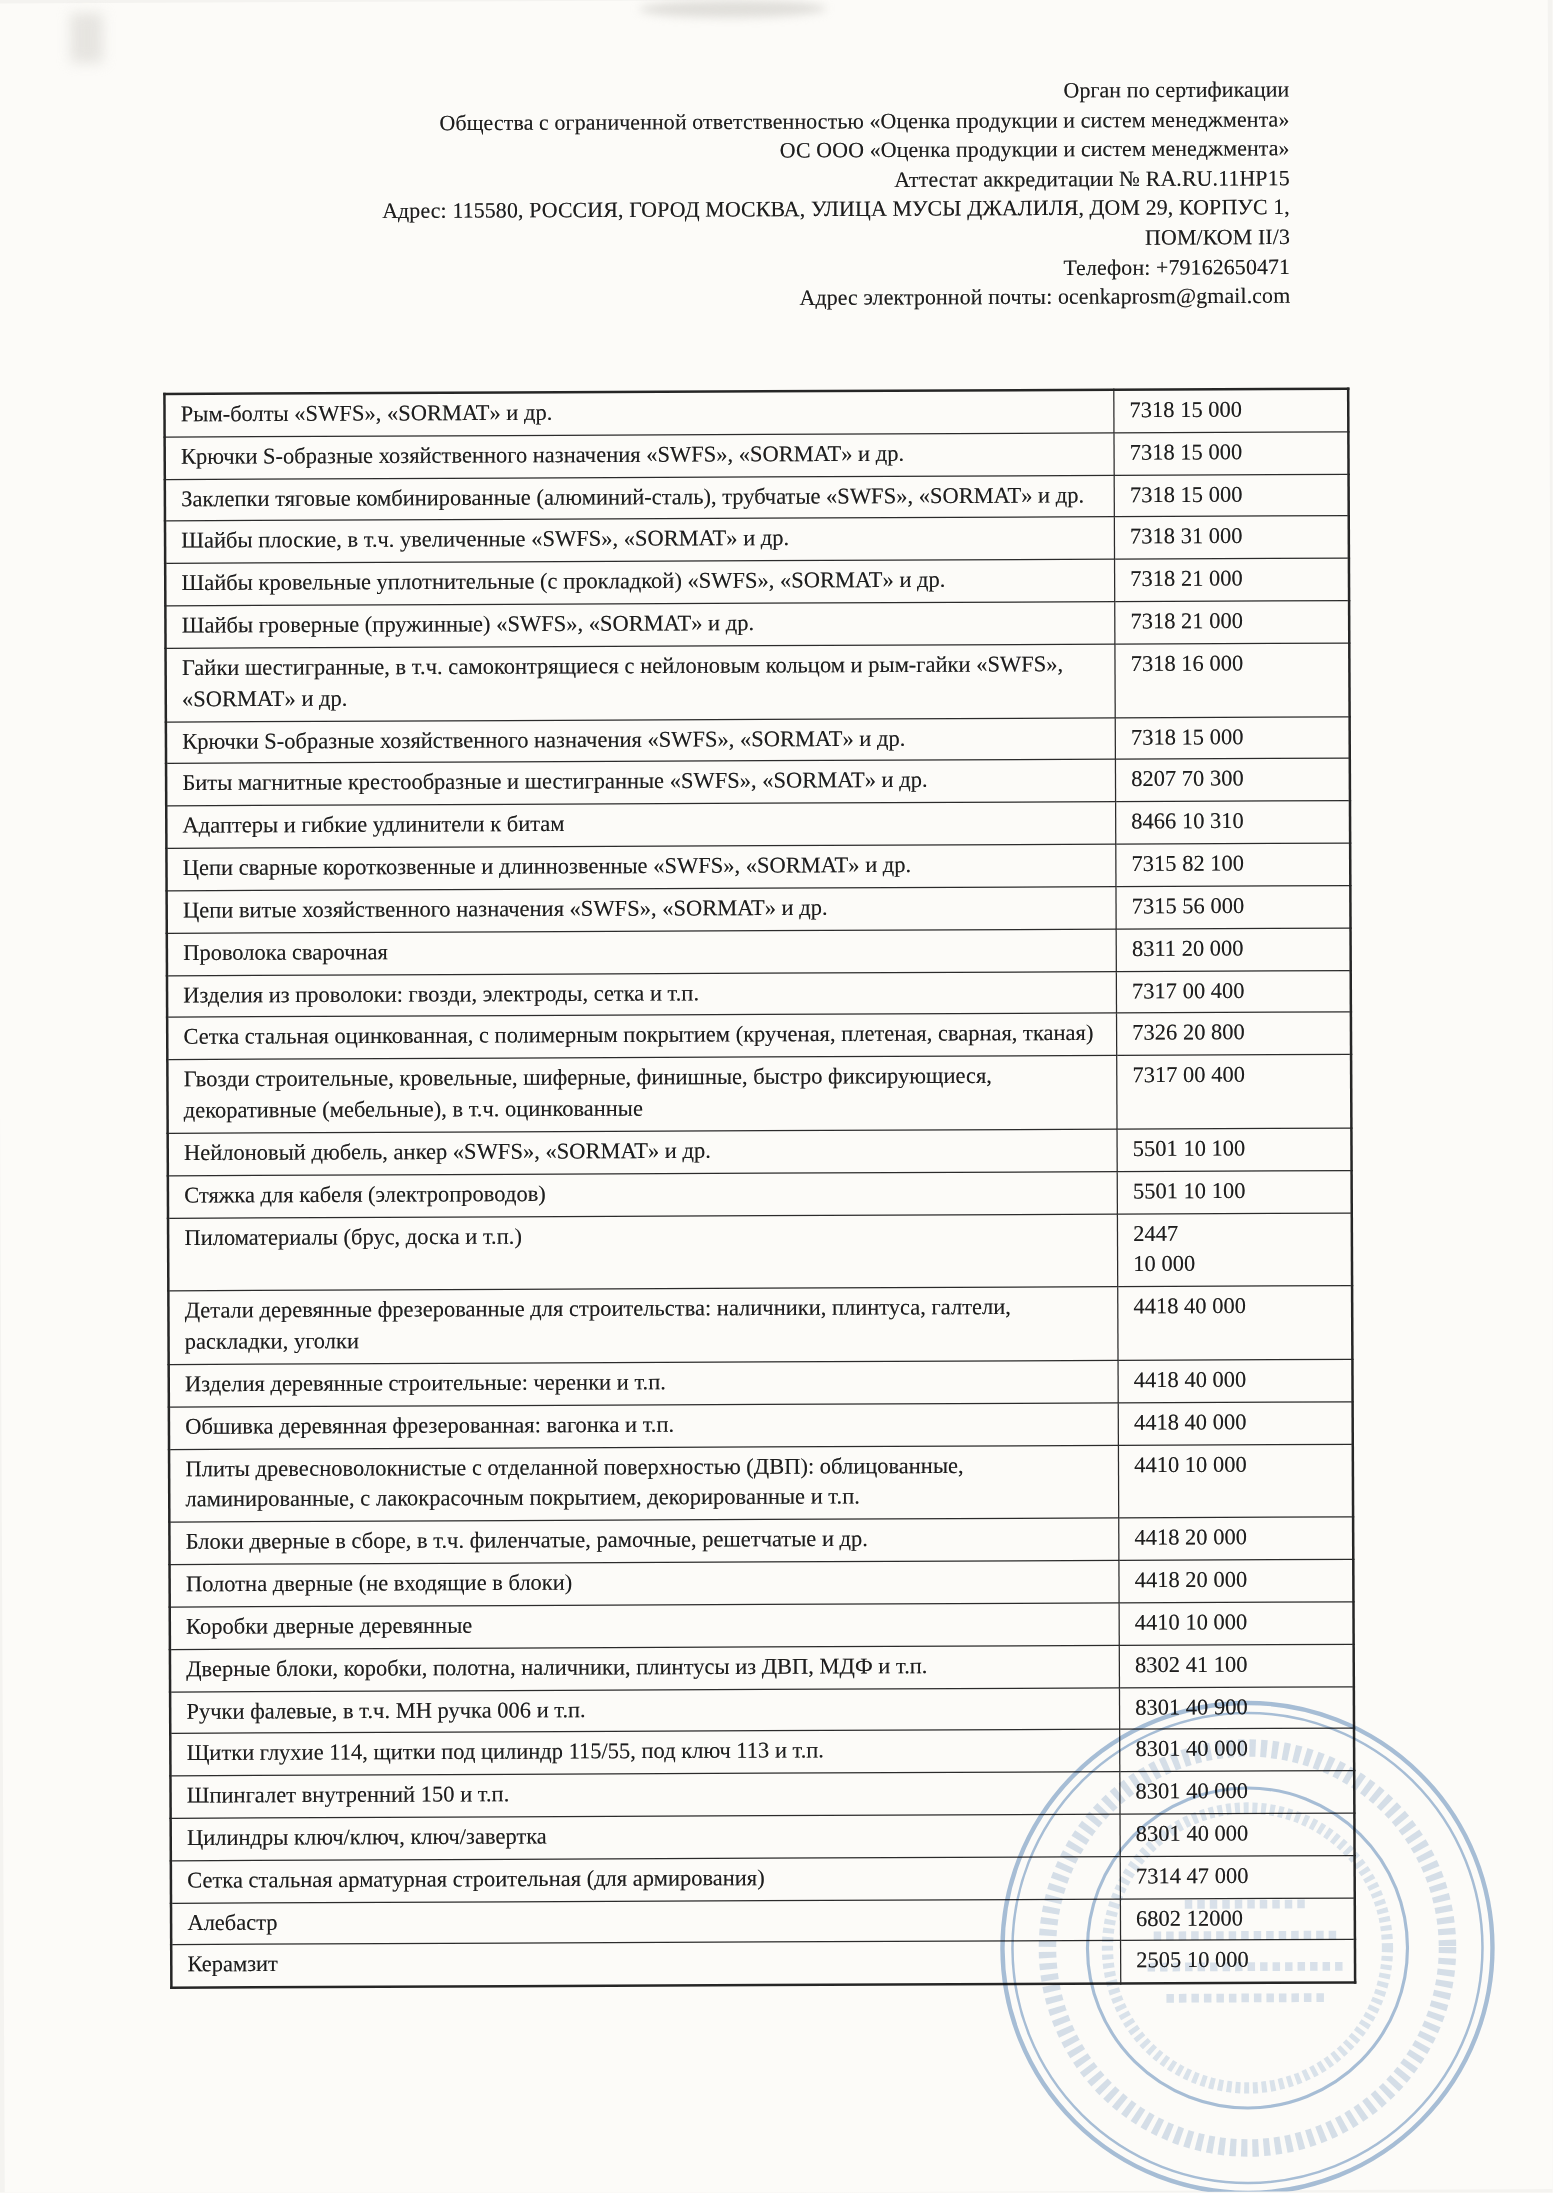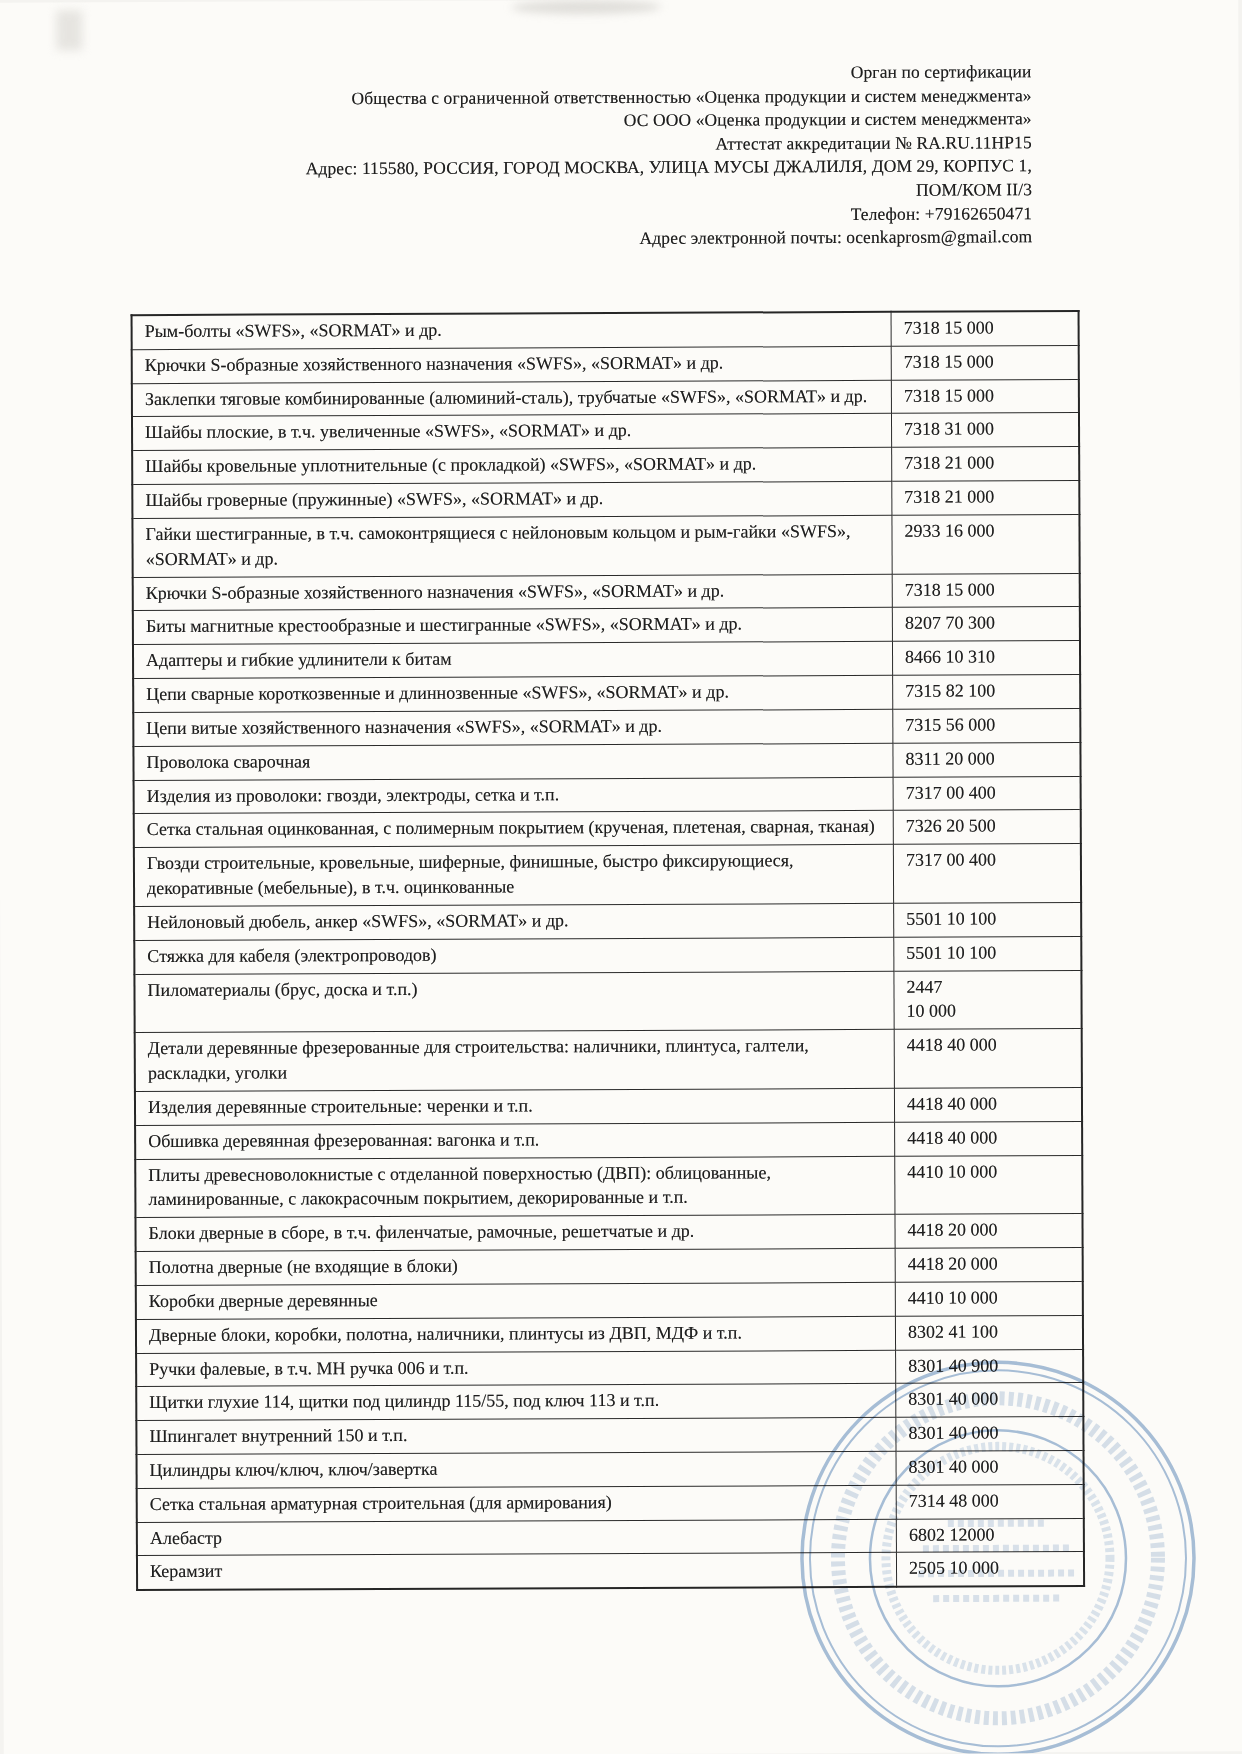--- a/index.html
+++ b/index.html
@@ -118,21 +118,21 @@
         <tr>
           <td class="desc">Шайбы кровельные уплотнительные (с прокладкой) «SWFS», «SORMAT» и др.</td>
           <td class="code">7318 21 000</td>
         </tr>
         <tr>
           <td class="desc">Шайбы гроверные (пружинные) «SWFS», «SORMAT» и др.</td>
           <td class="code">7318 21 000</td>
         </tr>
         <tr>
           <td class="desc">Гайки шестигранные, в т.ч. самоконтрящиеся с нейлоновым кольцом и рым-гайки «SWFS», «SORMAT» и др.</td>
-          <td class="code">2933 16 000</td>
+          <td class="code">7318 16 000</td>
         </tr>
         <tr>
           <td class="desc">Крючки S-образные хозяйственного назначения «SWFS», «SORMAT» и др.</td>
           <td class="code">7318 15 000</td>
         </tr>
         <tr>
           <td class="desc">Биты магнитные крестообразные и шестигранные «SWFS», «SORMAT» и др.</td>
           <td class="code">8207 70 300</td>
         </tr>
         <tr>
@@ -150,21 +150,21 @@
         <tr>
           <td class="desc">Проволока сварочная</td>
           <td class="code">8311 20 000</td>
         </tr>
         <tr>
           <td class="desc">Изделия из проволоки: гвозди, электроды, сетка и т.п.</td>
           <td class="code">7317 00 400</td>
         </tr>
         <tr>
           <td class="desc">Сетка стальная оцинкованная, с полимерным покрытием (крученая, плетеная, сварная, тканая)</td>
-          <td class="code">7326 20 500</td>
+          <td class="code">7326 20 800</td>
         </tr>
         <tr>
           <td class="desc">Гвозди строительные, кровельные, шиферные, финишные, быстро фиксирующиеся, декоративные (мебельные), в т.ч. оцинкованные</td>
           <td class="code">7317 00 400</td>
         </tr>
         <tr>
           <td class="desc">Нейлоновый дюбель, анкер «SWFS», «SORMAT» и др.</td>
           <td class="code">5501 10 100</td>
         </tr>
         <tr>
@@ -219,21 +219,21 @@
         <tr>
           <td class="desc">Шпингалет внутренний 150 и т.п.</td>
           <td class="code">8301 40 000</td>
         </tr>
         <tr>
           <td class="desc">Цилиндры ключ/ключ, ключ/завертка</td>
           <td class="code">8301 40 000</td>
         </tr>
         <tr>
           <td class="desc">Сетка стальная арматурная строительная (для армирования)</td>
-          <td class="code">7314 48 000</td>
+          <td class="code">7314 47 000</td>
         </tr>
         <tr>
           <td class="desc">Алебастр</td>
           <td class="code">6802 12000</td>
         </tr>
         <tr>
           <td class="desc">Керамзит</td>
           <td class="code">2505 10 000</td>
         </tr>
       </tbody>

